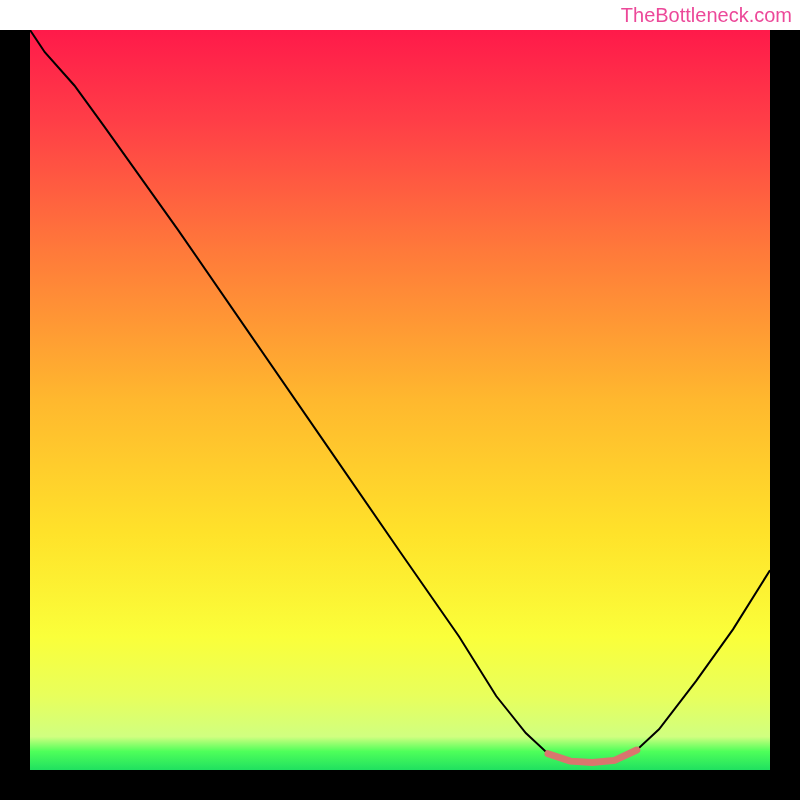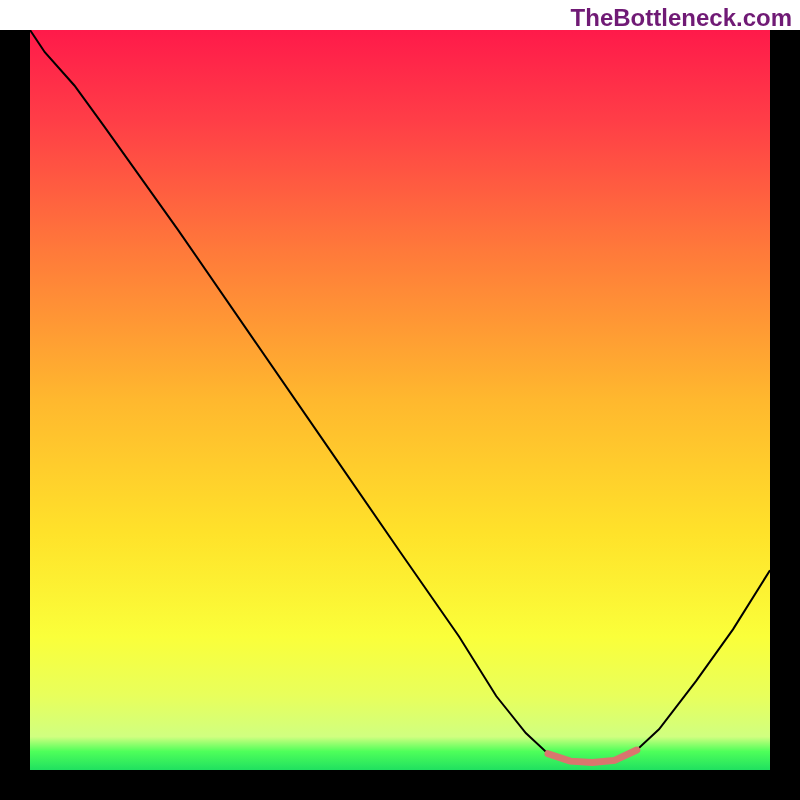--- a/index.html
+++ b/index.html
@@ -8,23 +8,23 @@
     background: #ffffff;
     width: 800px;
     height: 800px;
     position: relative;
     font-family: Arial, sans-serif;
   }
   .watermark {
     position: absolute;
     top: 4px;
     right: 8px;
-    color: #701a75;
-    font-size: 24px;
-    font-weight: bold;
+    color: #ec4899;
+    font-size: 20px;
+    font-weight: normal;
     z-index: 10;
   }
   .chart-container {
     position: absolute;
     top: 30px;
     left: 0;
     width: 800px;
     height: 770px;
   }
   svg {

